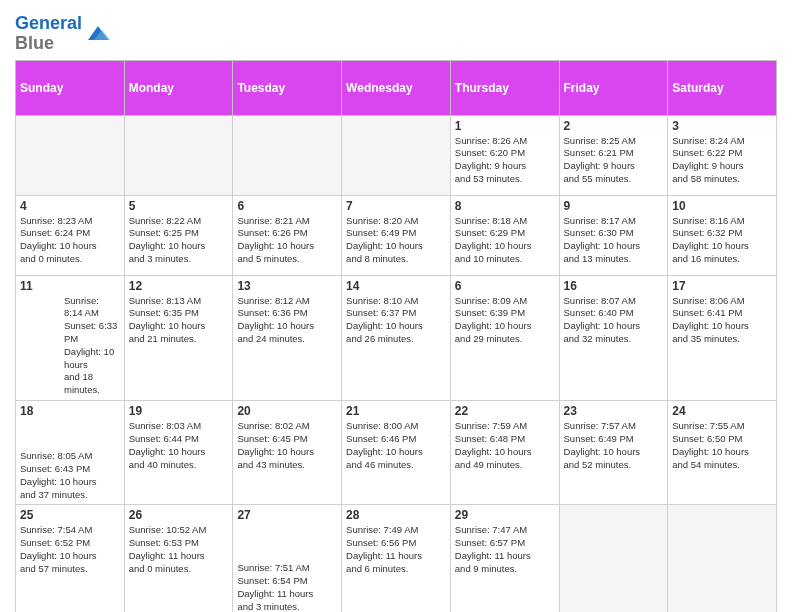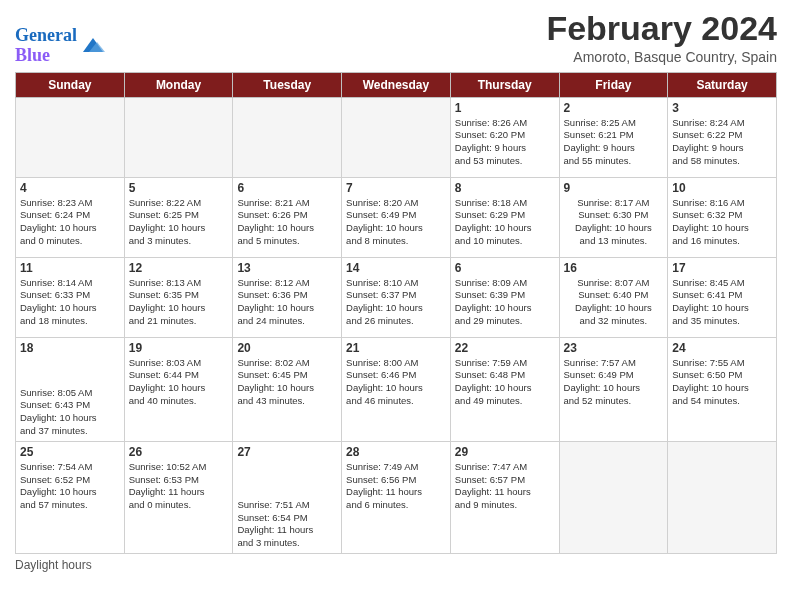--- a/index.html
+++ b/index.html
@@ -15,22 +15,21 @@
       padding: 10px 15px;
     }
     .header-row {
       display: flex;
       align-items: flex-start;
       justify-content: space-between;
       margin-bottom: 4px;
     }
     .logo {
       display: flex;
-      margin-top: 16px;
-      font-family: Liberation Serif, serif;
+      margin-top: 4px;
     }
     .logo-text {
       font-size: 18px;
       font-weight: bold;
       color: #333;
       line-height: 1.1;
     }
     .logo-text span {
       color: #1a6bbf;
     }
@@ -53,26 +52,26 @@
       font-size: 14px;
       color: #555;
       margin-top: 2px;
     }
     table {
       width: 100%;
       border-collapse: collapse;
       margin-top: 6px;
     }
     th {
-      background: #7f1d1d;
+      background: #d946ef;
       color: #fff;
       font-size: 12px;
       font-weight: bold;
-      padding: 5px 4px;
-      text-align: center;
+      padding: 20px 4px;
+      text-align: left;
       border: 1px solid #c0c0c0;
     }
     td {
       border: 1px solid #d0d0d0;
       vertical-align: top;
       padding: 3px 4px;
       width: calc(100% / 7);
       height: 80px;
       font-size: 10px;
       color: #333;
@@ -101,32 +100,28 @@
 </head>
 <body>
 
 <div class="page">
   <div class="header-row">
     <div class="logo">
       <div>
         <div style="display:flex;align-items:center;">
           <span class="logo-text">
             <span>General</span><br>
-            <span style="color:#8b5cf6;">Blue</span>
+            <span style="color:#737373;">Blue</span>
           </span>
           <svg class="logo-icon" viewBox="0 0 28 22" xmlns="http://www.w3.org/2000/svg">
             <polygon points="4,18 14,4 24,18" fill="#2176c7"></polygon>
             <polygon points="10,18 18,8 26,18" fill="#5ba3e0" opacity="0.7"></polygon>
           </svg>
         </div>
       </div>
-    </div>
-    <div class="title-block">
-      <div class="main-title">February 2024</div>
-      <div class="subtitle">Amoroto, Basque Country, Spain</div>
     </div>
   </div>
 
   <table>
     <thead>
       <tr id="header-row-days">
           <th>Sunday</th>
           <th>Monday</th>
           <th>Tuesday</th>
           <th>Wednesday</th>
@@ -194,37 +189,37 @@
           </td>
           <td>
             <div class="day-num">8</div>
             <div class="day-info" style="white-space: pre-line;">Sunrise: 8:18 AM
 Sunset: 6:29 PM
 Daylight: 10 hours
 and 10 minutes.</div>
           </td>
           <td>
             <div class="day-num">9</div>
-            <div class="day-info" style="white-space: pre-line; text-align: center;">Sunrise: 8:17 AM
+            <div class="day-info" style="white-space: pre-line;">Sunrise: 8:17 AM
 Sunset: 6:30 PM
 Daylight: 10 hours
 and 13 minutes.</div>
           </td>
           <td>
             <div class="day-num">10</div>
             <div class="day-info" style="white-space: pre-line;">Sunrise: 8:16 AM
 Sunset: 6:32 PM
 Daylight: 10 hours
 and 16 minutes.</div>
           </td>
         </tr>
         <tr>
           <td>
             <div class="day-num">11</div>
-            <div class="day-info" style="white-space: pre-line;">Sunrise: 8:14 AM
+            <div class="day-info" style="white-space: pre-line; margin-left: 44px;">Sunrise: 8:14 AM
 Sunset: 6:33 PM
 Daylight: 10 hours
 and 18 minutes.</div>
           </td>
           <td>
             <div class="day-num">12</div>
             <div class="day-info" style="white-space: pre-line;">Sunrise: 8:13 AM
 Sunset: 6:35 PM
 Daylight: 10 hours
 and 21 minutes.</div>
@@ -245,28 +240,28 @@
           </td>
           <td>
             <div class="day-num">6</div>
             <div class="day-info" style="white-space: pre-line;">Sunrise: 8:09 AM
 Sunset: 6:39 PM
 Daylight: 10 hours
 and 29 minutes.</div>
           </td>
           <td>
             <div class="day-num">16</div>
-            <div class="day-info" style="white-space: pre-line; text-align: center;">Sunrise: 8:07 AM
+            <div class="day-info" style="white-space: pre-line;">Sunrise: 8:07 AM
 Sunset: 6:40 PM
 Daylight: 10 hours
 and 32 minutes.</div>
           </td>
           <td>
             <div class="day-num">17</div>
-            <div class="day-info" style="white-space: pre-line;">Sunrise: 8:45 AM
+            <div class="day-info" style="white-space: pre-line;">Sunrise: 8:06 AM
 Sunset: 6:41 PM
 Daylight: 10 hours
 and 35 minutes.</div>
           </td>
         </tr>
         <tr>
           <td>
             <div class="day-num">18</div>
             <div class="day-info" style="white-space: pre-line; margin-top: 32px;">Sunrise: 8:05 AM
 Sunset: 6:43 PM

